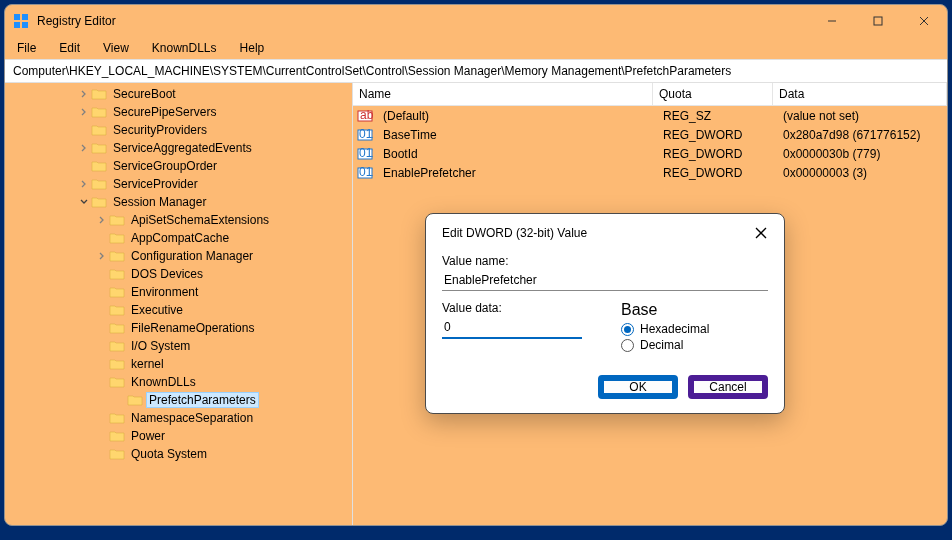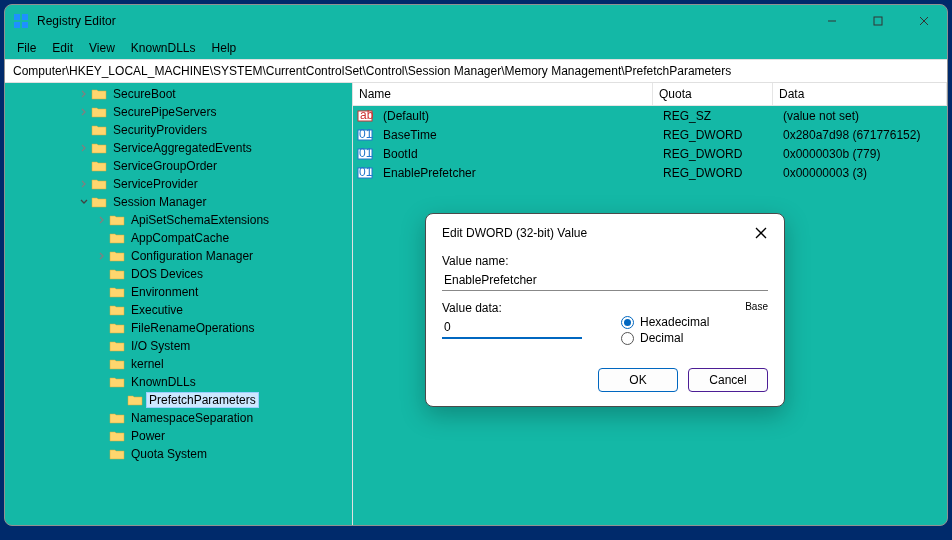--- a/index.html
+++ b/index.html
@@ -1,23 +1,23 @@
 <!DOCTYPE html>
 <html><head>
 <meta charset="utf-8">
 <style>
   * { box-sizing: border-box; font-family: 'Segoe UI', Tahoma, sans-serif; font-size: 12px; }
   body { margin: 0; background: #002a6b; padding: 4px; overflow: hidden; }
-  .window { width: 944px; height: 522px; background: #14b8a6; border: 1px solid #919191; border-radius: 8px; overflow: hidden; display: flex; flex-direction: column; position: relative; }
+  .window { width: 944px; height: 522px; background: #fdba74; border: 1px solid #919191; border-radius: 8px; overflow: hidden; display: flex; flex-direction: column; position: relative; }
   .titlebar { height: 32px; display: flex; align-items: center; padding-left: 8px; }
   .titlebar-icon { width: 16px; height: 16px; margin-right: 8px; display: inline-flex; }
   .titlebar-title { flex: 1; font-size: 12px; }
   .win-controls { display: flex; }
   .win-btn { width: 46px; height: 32px; display: flex; align-items: center; justify-content: center; color: #333; }
-  .menubar { display: flex; gap: 4px; padding: 2px 6px; }
+  .menubar { display: flex; gap: 11px; padding: 2px 6px; }
   .menubar span { padding: 2px 6px; }
   .addressbar { background: #fff; border-top: 1px solid #e0e0e0; border-bottom: 1px solid #e0e0e0; padding: 4px 8px; font-size: 12px; }
   .panes { flex: 1; display: flex; overflow: hidden; }
   .tree-pane { width: 348px; border-right: 1px solid #e0e0e0; overflow: auto; padding-top: 2px; }
   .tree-pane::-webkit-scrollbar { width: 16px; height: 16px; }
   .tree-pane::-webkit-scrollbar-thumb { background: #c1c1c1; border-radius: 2px; }
   .tree-pane::-webkit-scrollbar-track { background: #f1f1f1; }
   .tree-item { display: flex; align-items: center; height: 18px; white-space: nowrap; }
   .tree-item .sp { width: 18px; flex: 0 0 18px; }
   .expander { width: 14px; flex: 0 0 14px; display: inline-flex; align-items: center; justify-content: center; color: #606060; }
@@ -37,27 +37,27 @@
   .dlg-title { display: flex; align-items: center; padding: 10px 14px 10px 16px; font-size: 12px; }
   .dlg-title span:first-child { flex: 1; }
   .dlg-close { width: 18px; height: 18px; display: flex; align-items: center; justify-content: center; }
   .dlg-body { padding: 2px 16px 14px 16px; }
   .dlg-label { font-size: 12px; margin-bottom: 2px; }
   .dlg-name-field { width: 100%; border: none; border-bottom: 1px solid #888; padding: 3px 2px; font-size: 12px; margin-bottom: 10px; background: transparent; }
   .dlg-row { display: flex; gap: 32px; }
   .dlg-col { flex: 1; }
   .dlg-data-field { width: 140px; border: none; border-bottom: 2px solid #0067c0; padding: 3px 2px; font-size: 12px; background: transparent; outline: none; }
   .base-group { }
-  .base-title { font-size: 10px; margin-bottom: 2px; text-align: right; }
+  .base-title { font-size: 16px; margin-bottom: 2px; }
   .radio-row { display: flex; align-items: center; gap: 6px; font-size: 12px; padding: 1px 0; }
   .radio { width: 13px; height: 13px; border: 1px solid #555; border-radius: 50%; display: inline-flex; align-items: center; justify-content: center; }
   .radio.checked::after { content: ''; width: 7px; height: 7px; background: #0067c0; border-radius: 50%; }
   .radio.checked { border-color: #0067c0; }
   .dlg-buttons { display: flex; gap: 10px; justify-content: flex-end; padding: 8px 16px 14px 16px; }
-  .dlg-btn { width: 80px; height: 24px; border: 1px solid #4c1d95; border-radius: 4px; background: #fdfdfd; display: flex; align-items: center; justify-content: center; font-size: 12px; }
+  .dlg-btn { width: 80px; height: 24px; border: 6px solid #4c1d95; border-radius: 4px; background: #fdfdfd; display: flex; align-items: center; justify-content: center; font-size: 12px; }
   .dlg-btn.primary { border-color: #0067c0; }
 </style>
 </head>
 <body>
 
 <div class="window">
 
   <div class="titlebar">
     <span class="titlebar-icon">
       <svg viewBox="0 0 16 16">

